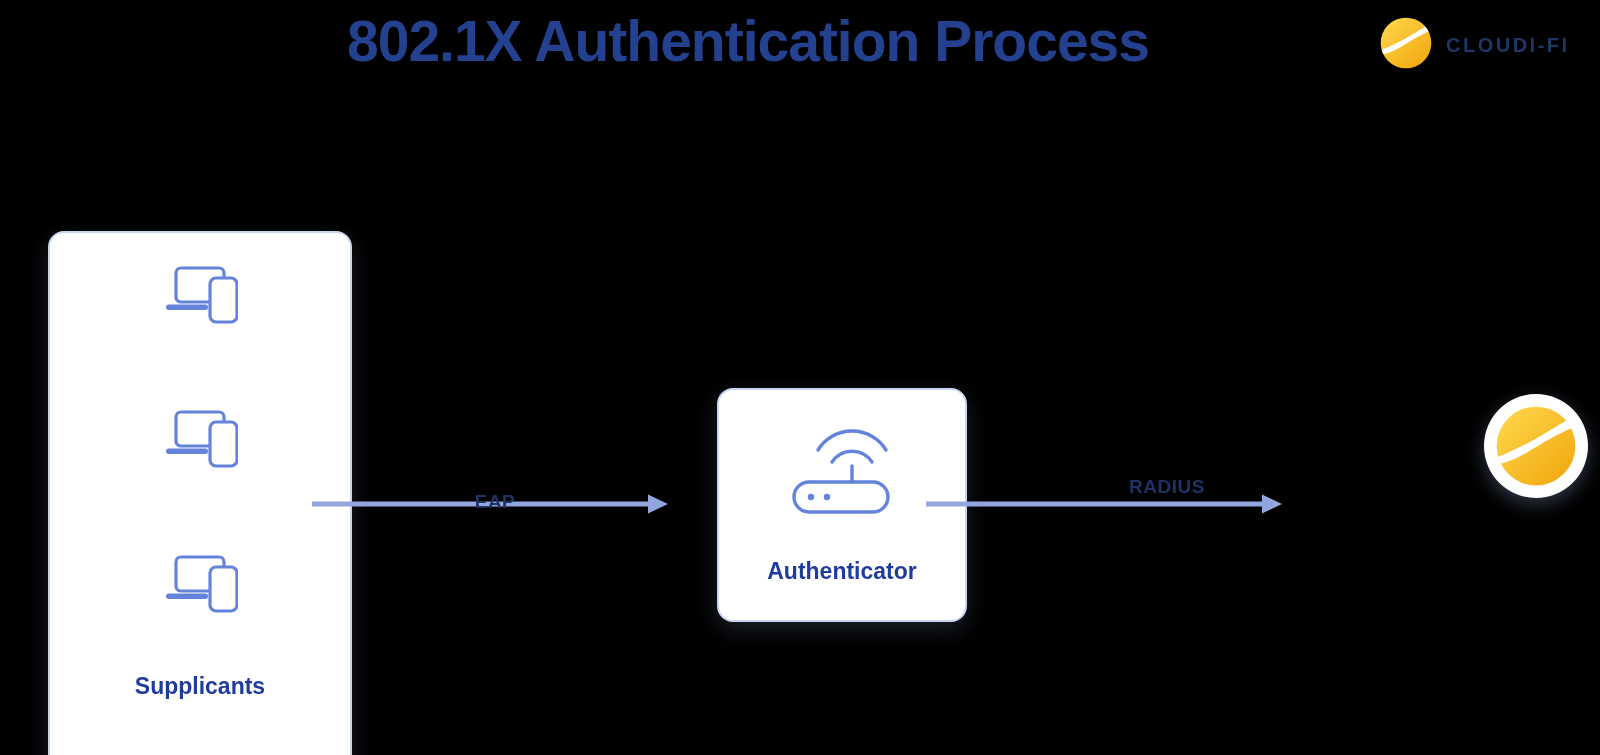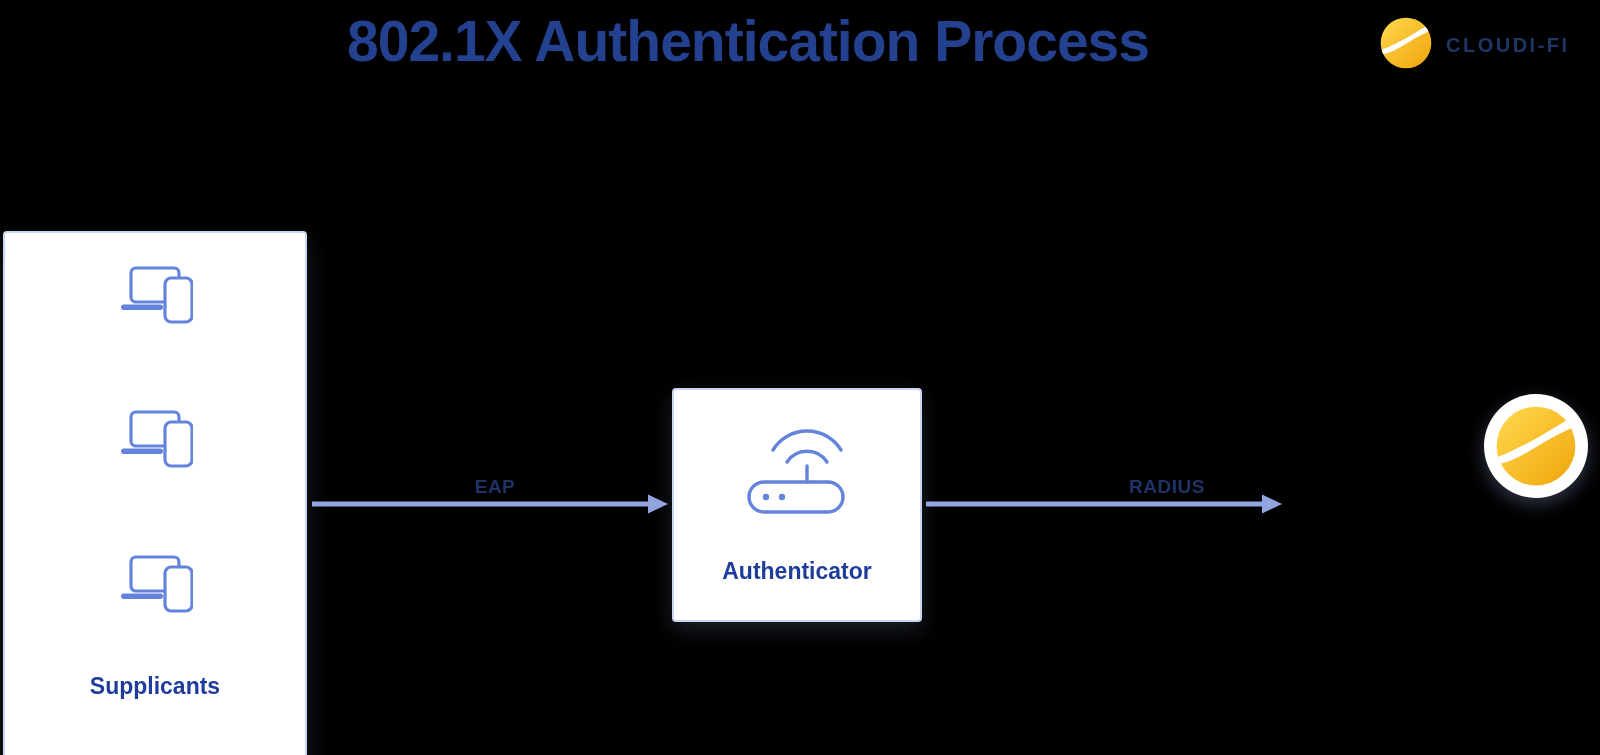--- a/index.html
+++ b/index.html
@@ -4,22 +4,22 @@
 <style>
   html,body{margin:0;padding:0;background:#000;}
   .stage{position:relative;width:1600px;height:755px;background:#000;overflow:hidden;
          font-family:"Liberation Sans",sans-serif;padding-left:11px;}
   .title{position:absolute;left:0;top:8px;width:1496px;text-align:center;
          font-size:57px;font-weight:bold;color:#24418F;letter-spacing:-1px;}
   
   .brand{position:absolute;left:1379px;top:16px;display:flex;align-items:center;gap:13px;text-align:right;}
   .brand-name{font-size:20px;font-weight:bold;color:#1E3766;letter-spacing:2.5px;}
   
-  .card{position:absolute;background:#FFFFFF;border:2px solid #C9D5F3;border-radius:4px;
-        box-sizing:border-box;box-shadow:0 8px 22px rgba(150,170,220,0.18);}
+  .card{position:absolute;background:#FFFFFF;border:2px solid #C9D5F3;border-radius:16px;
+        box-sizing:border-box;box-shadow:0 8px 22px rgba(150,170,220,0.18);margin-left:45px;}
   .card-supplicants{left:3px;top:231px;width:304px;height:643px;}
   .card-authenticator{left:672px;top:388px;width:250px;height:234px;}
   .card-server{left:1287px;top:423px;width:278px;height:195px;}
   .node-label{position:absolute;left:0;width:100%;text-align:center;
               font-size:23px;font-weight:bold;color:#1F3C9C;}
   .dev-icon{position:absolute;left:50%;transform:translateX(-50%);}
   
   .arrow{position:absolute;}
   .edge-label{position:absolute;transform:translateX(-50%);font-size:19px;font-weight:bold;
               color:#1E3265;letter-spacing:0.5px;}
@@ -79,21 +79,21 @@
         <rect x="48" y="20" width="27" height="44" rx="6" fill="#fff" stroke="#6484DC" stroke-width="3.2"></rect>
       </svg>
     </span>
     <div class="node-label" style="top:440px">Supplicants</div>
   </div>
 
   <svg class="arrow" style="left:312px;top:494px" width="356" height="20" viewBox="0 0 356 20">
     <line x1="0" y1="10" x2="337" y2="10" stroke="#92A5DF" stroke-width="5"></line>
     <polygon points="336,0.5 356,10 336,19.5" fill="#92A5DF"></polygon>
   </svg>
-  <div class="edge-label" style="left:495px;top:476px">EAP</div>
+  <div class="edge-label" style="left:495px;top:491px">EAP</div>
 
   <div class="card card-authenticator">
     <span class="dev-icon" style="top:34px">
       <svg width="100" height="90" viewBox="0 0 100 90" fill="none" stroke="#6484DC" stroke-width="3.4" stroke-linecap="round">
         <path d="M26 26 A40 40 0 0 1 94 26"></path>
         <path d="M40 38 A24 24 0 0 1 80 38"></path>
         <path d="M60 58 V42"></path>
         <rect x="2" y="58" width="94" height="30" rx="15"></rect>
         <circle cx="19" cy="73" r="3.2" fill="#6484DC" stroke="none"></circle>
         <circle cx="35" cy="73" r="3.2" fill="#6484DC" stroke="none"></circle>

